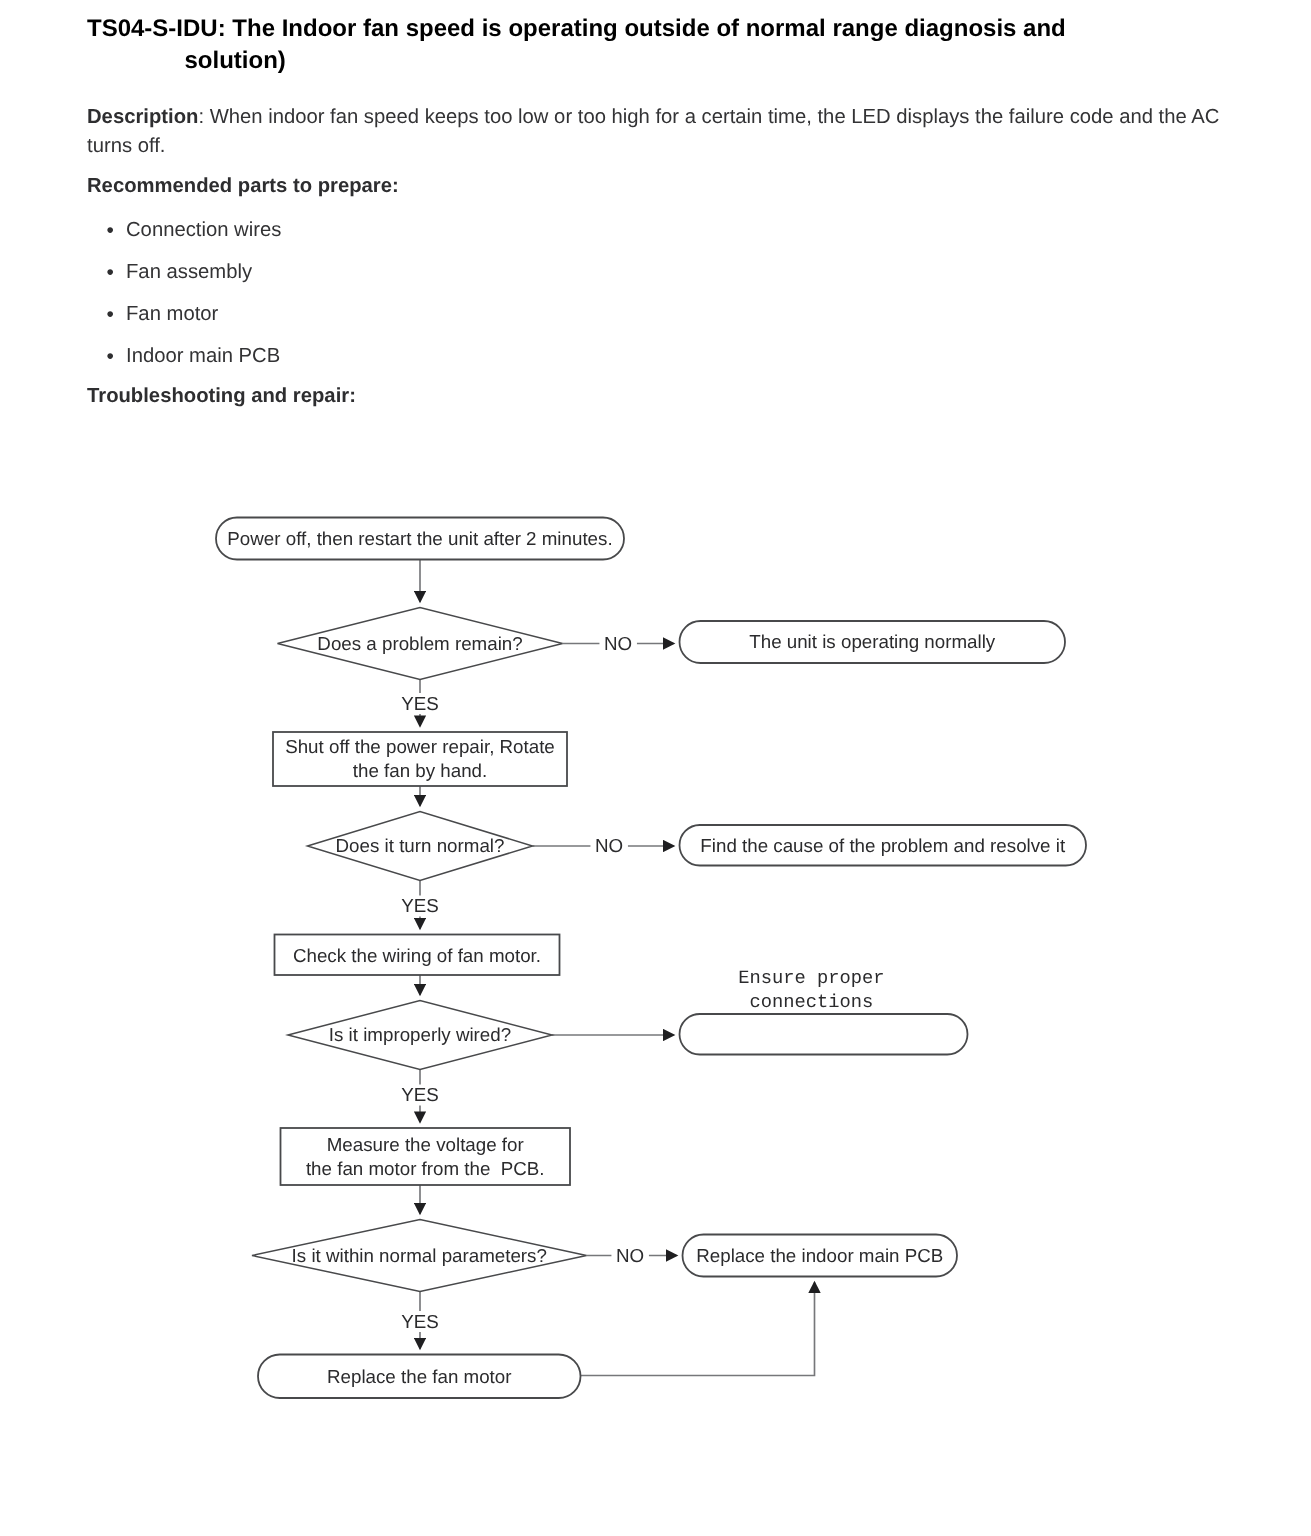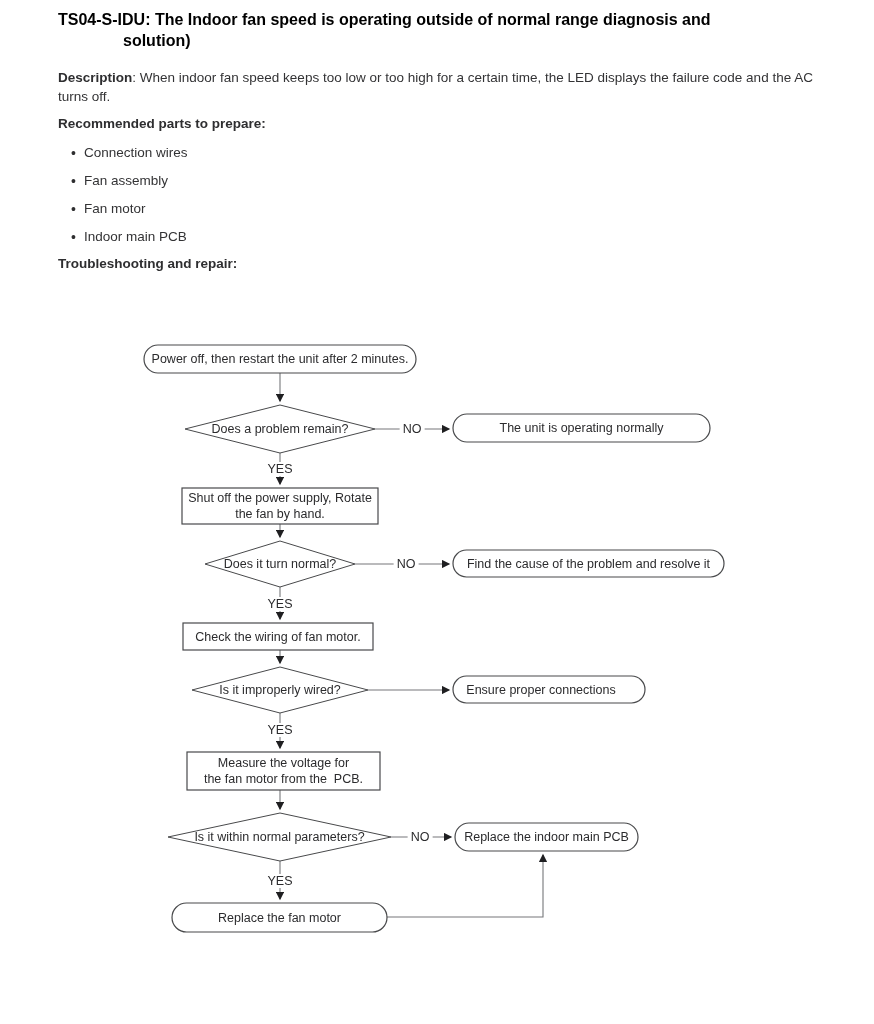--- a/index.html
+++ b/index.html
@@ -116,27 +116,27 @@
         <rect x="187" y="710" width="193" height="38"></rect>
         <polygon points="168,795 280,771 391,795 280,819" stroke-width="1"></polygon>
         <rect x="455" y="781" width="183" height="28" rx="14" ry="14"></rect>
         <rect x="172" y="861" width="215" height="29" rx="14.5" ry="14.5"></rect>
       </g>
     </svg>
 
     <div class="node-label" style="left:144px;top:303px;width:272px;height:28px;">Power off, then restart the unit after 2 minutes.</div>
     <div class="node-label" style="left:185px;top:363px;width:190px;height:48px;">Does a problem remain?</div>
     <div class="node-label" style="left:453px;top:372px;width:257px;height:28px;">The unit is operating normally</div>
-    <div class="node-label" style="left:182px;top:446px;width:196px;height:36px;">Shut off the power supply, Rotate
+    <div class="node-label" style="left:182px;top:446px;width:196px;height:36px;">Shut off the power repair, Rotate
 the fan by hand.</div>
     <div class="node-label" style="left:205px;top:499px;width:150px;height:46px;">Does it turn normal?</div>
     <div class="node-label" style="left:453px;top:508px;width:271px;height:27px;">Find the cause of the problem and resolve it</div>
     <div class="node-label" style="left:183px;top:581px;width:190px;height:27px;">Check the wiring of fan motor.</div>
     <div class="node-label" style="left:192px;top:625px;width:176px;height:46px;">Is it improperly wired?</div>
-    <div class="node-label" style="left:453px;top:634px;width:176px;height:27px;">Ensure proper connections</div>
+    <div class="node-label" style="left:453px;top:604px;width:176px;height:27px;font-family:Liberation Mono, monospace;">Ensure proper connections</div>
     <div class="node-label" style="left:187px;top:710px;width:193px;height:38px;">Measure the voltage for
 the fan motor from the  PCB.</div>
     <div class="node-label" style="left:168px;top:771px;width:223px;height:48px;">Is it within normal parameters?</div>
     <div class="node-label" style="left:455px;top:781px;width:183px;height:28px;">Replace the indoor main PCB</div>
     <div class="node-label" style="left:172px;top:861px;width:215px;height:29px;border-radius:13px;">Replace the fan motor</div>
 
     <div class="edge-label" style="left:412px;top:387px;">NO</div>
     <div class="edge-label" style="left:280px;top:427px;">YES</div>
     <div class="edge-label" style="left:406px;top:522px;">NO</div>
     <div class="edge-label" style="left:280px;top:562px;">YES</div>

